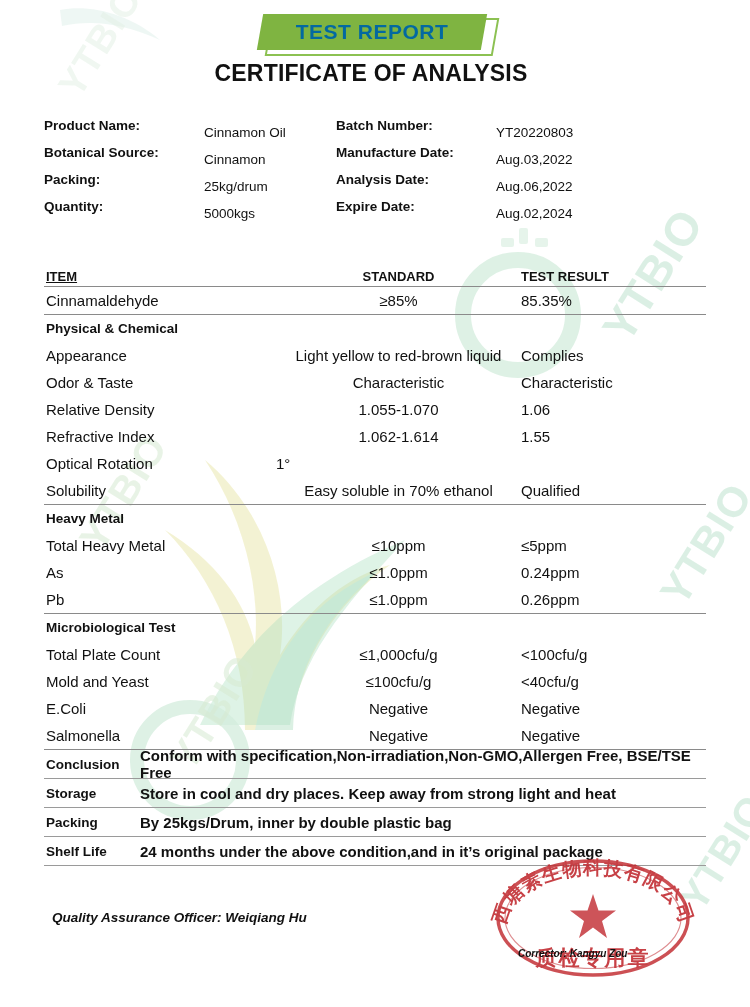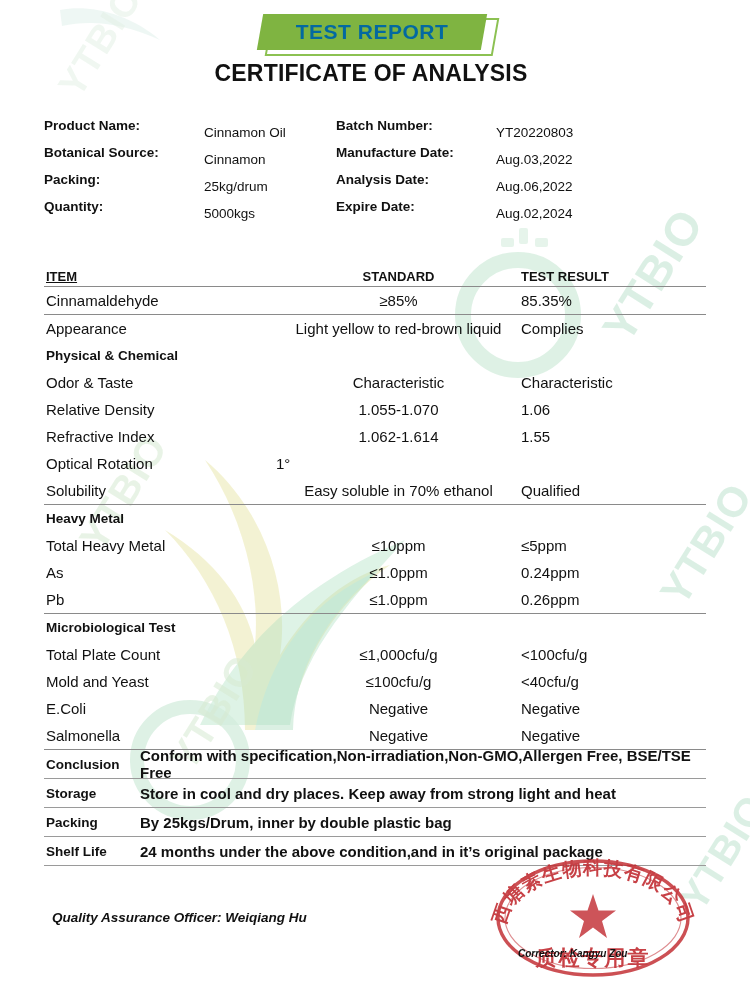--- a/index.html
+++ b/index.html
@@ -286,27 +286,27 @@
   </div>
   <div class="rule"></div>
 
   <div class="trow">
     <div class="c-item cellt">Cinnamaldehyde</div>
     <div class="c-standard cellt">≥85%</div>
     <div class="c-result cellt">85.35%</div>
   </div>
   <div class="rule"></div>
 
+  <div class="trow section-row">
+    <div class="c-item">Physical &amp; Chemical</div>
+  </div>
   <div class="trow">
     <div class="c-item cellt">Appearance</div>
     <div class="c-standard cellt">Light yellow to red-brown liquid</div>
     <div class="c-result cellt">Complies</div>
-  </div>
-  <div class="trow section-row">
-    <div class="c-item">Physical &amp; Chemical</div>
   </div>
   <div class="trow">
     <div class="c-item cellt">Odor &amp; Taste</div>
     <div class="c-standard cellt">Characteristic</div>
     <div class="c-result cellt">Characteristic</div>
   </div>
   <div class="trow">
     <div class="c-item cellt">Relative Density</div>
     <div class="c-standard cellt">1.055-1.070</div>
     <div class="c-result cellt">1.06</div>

